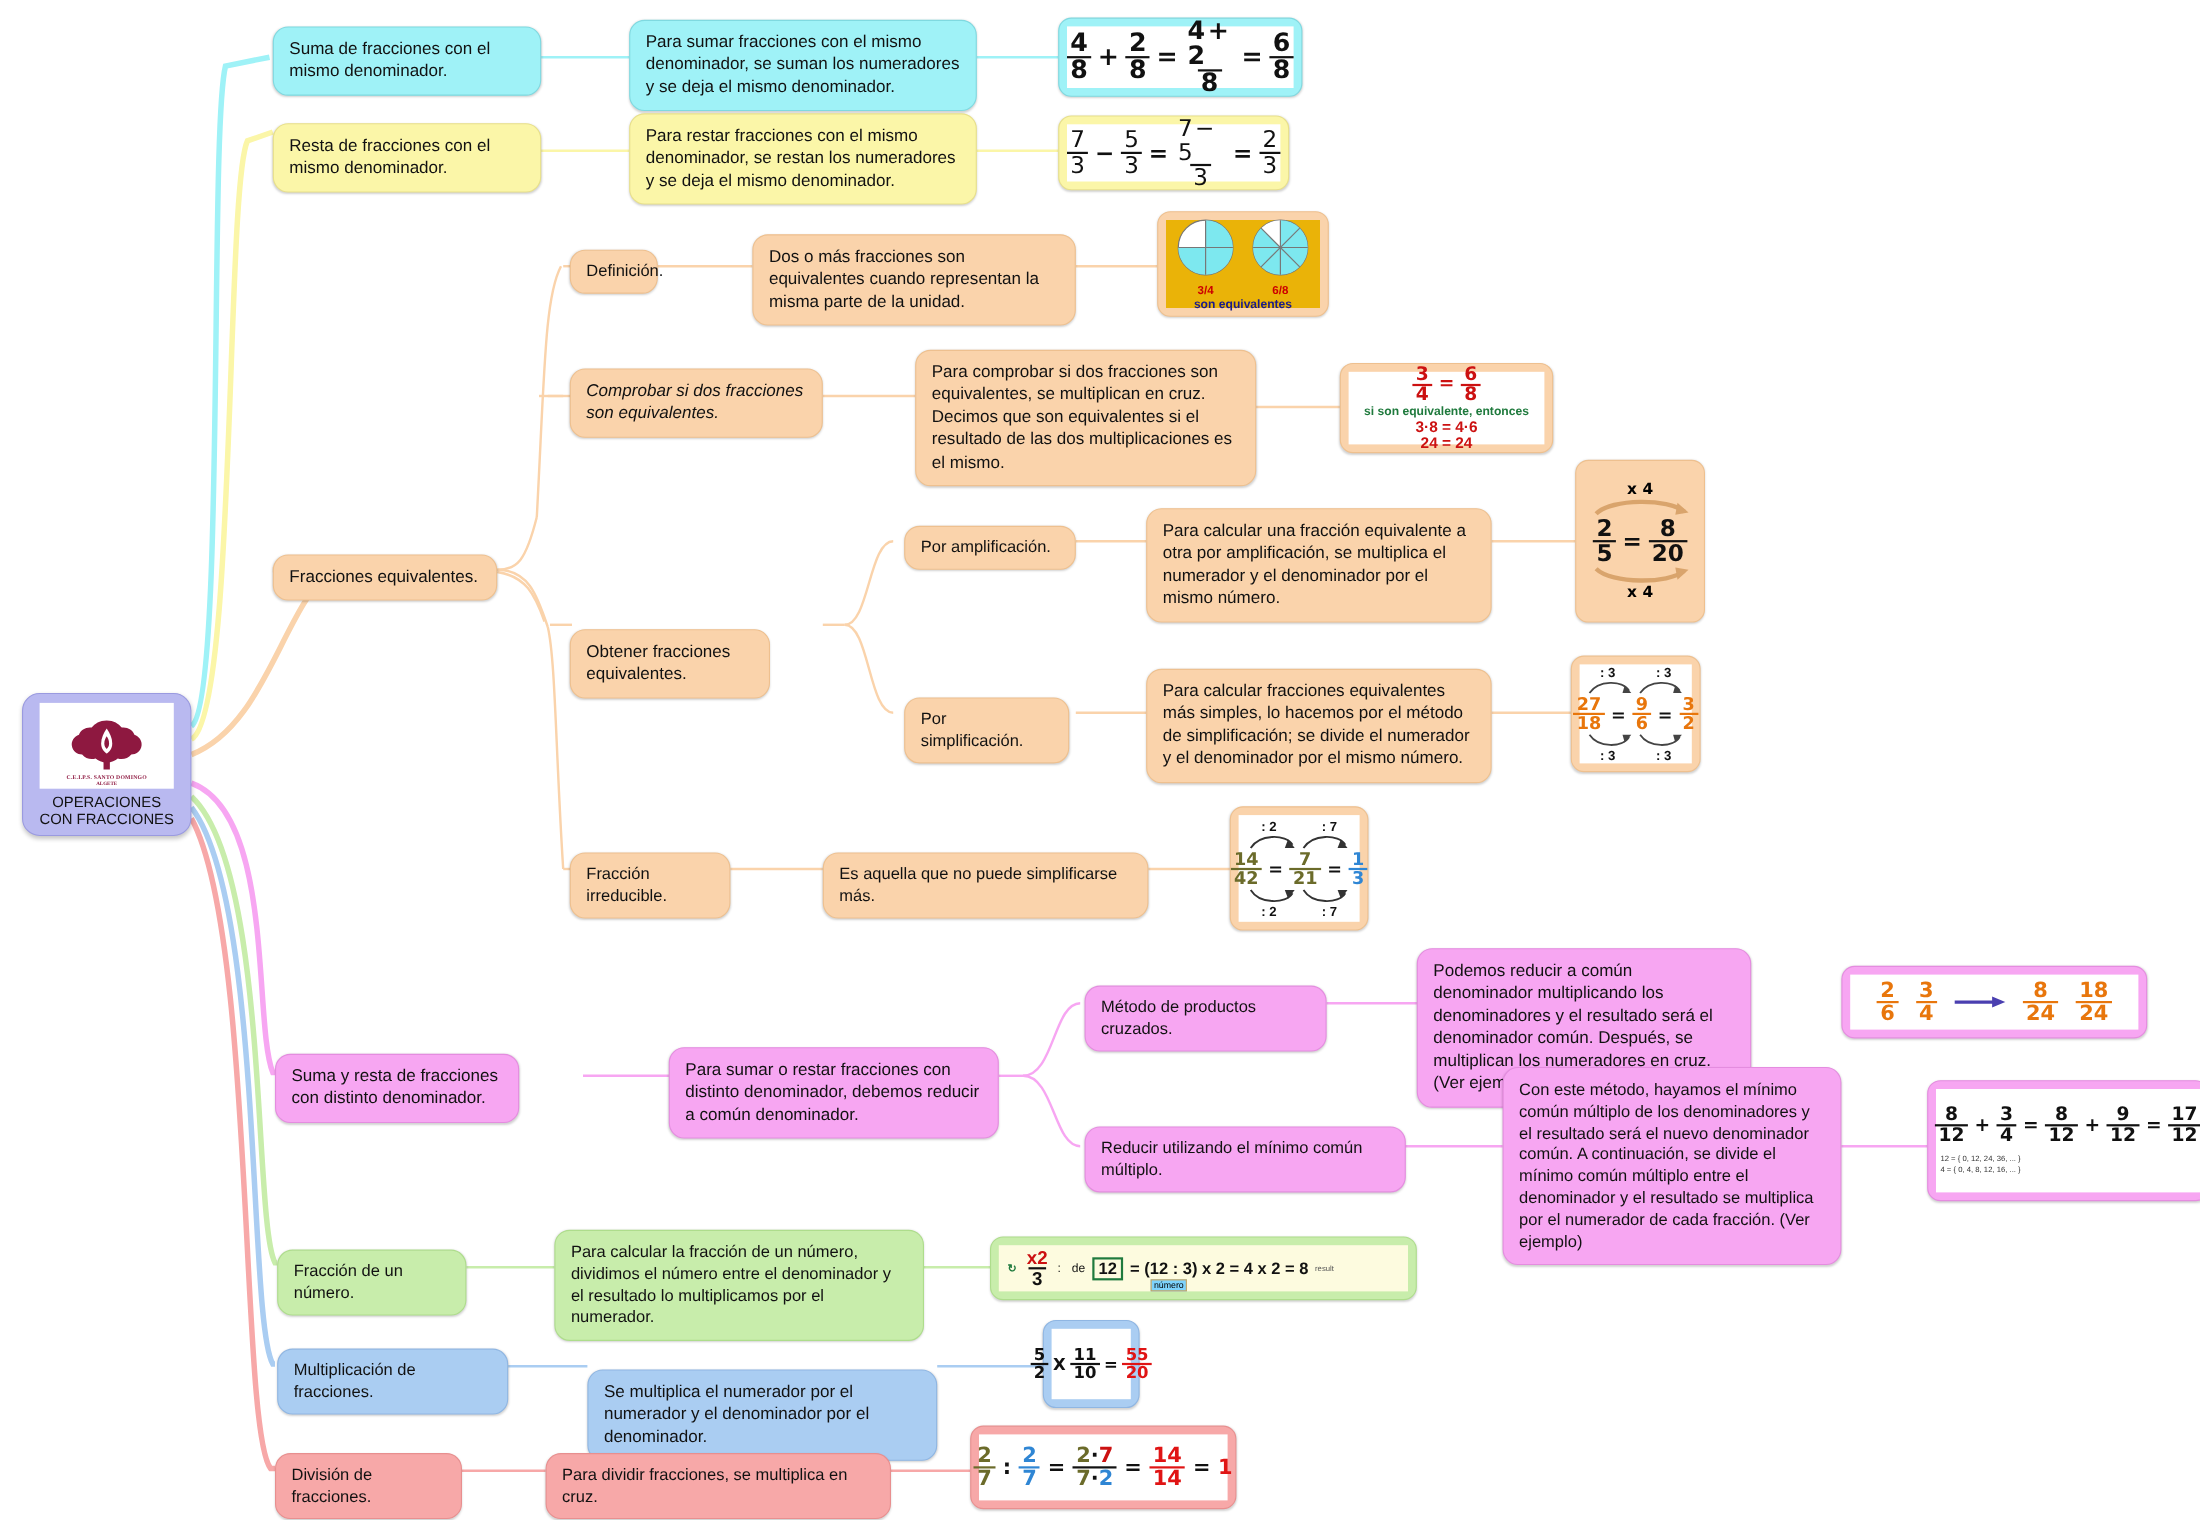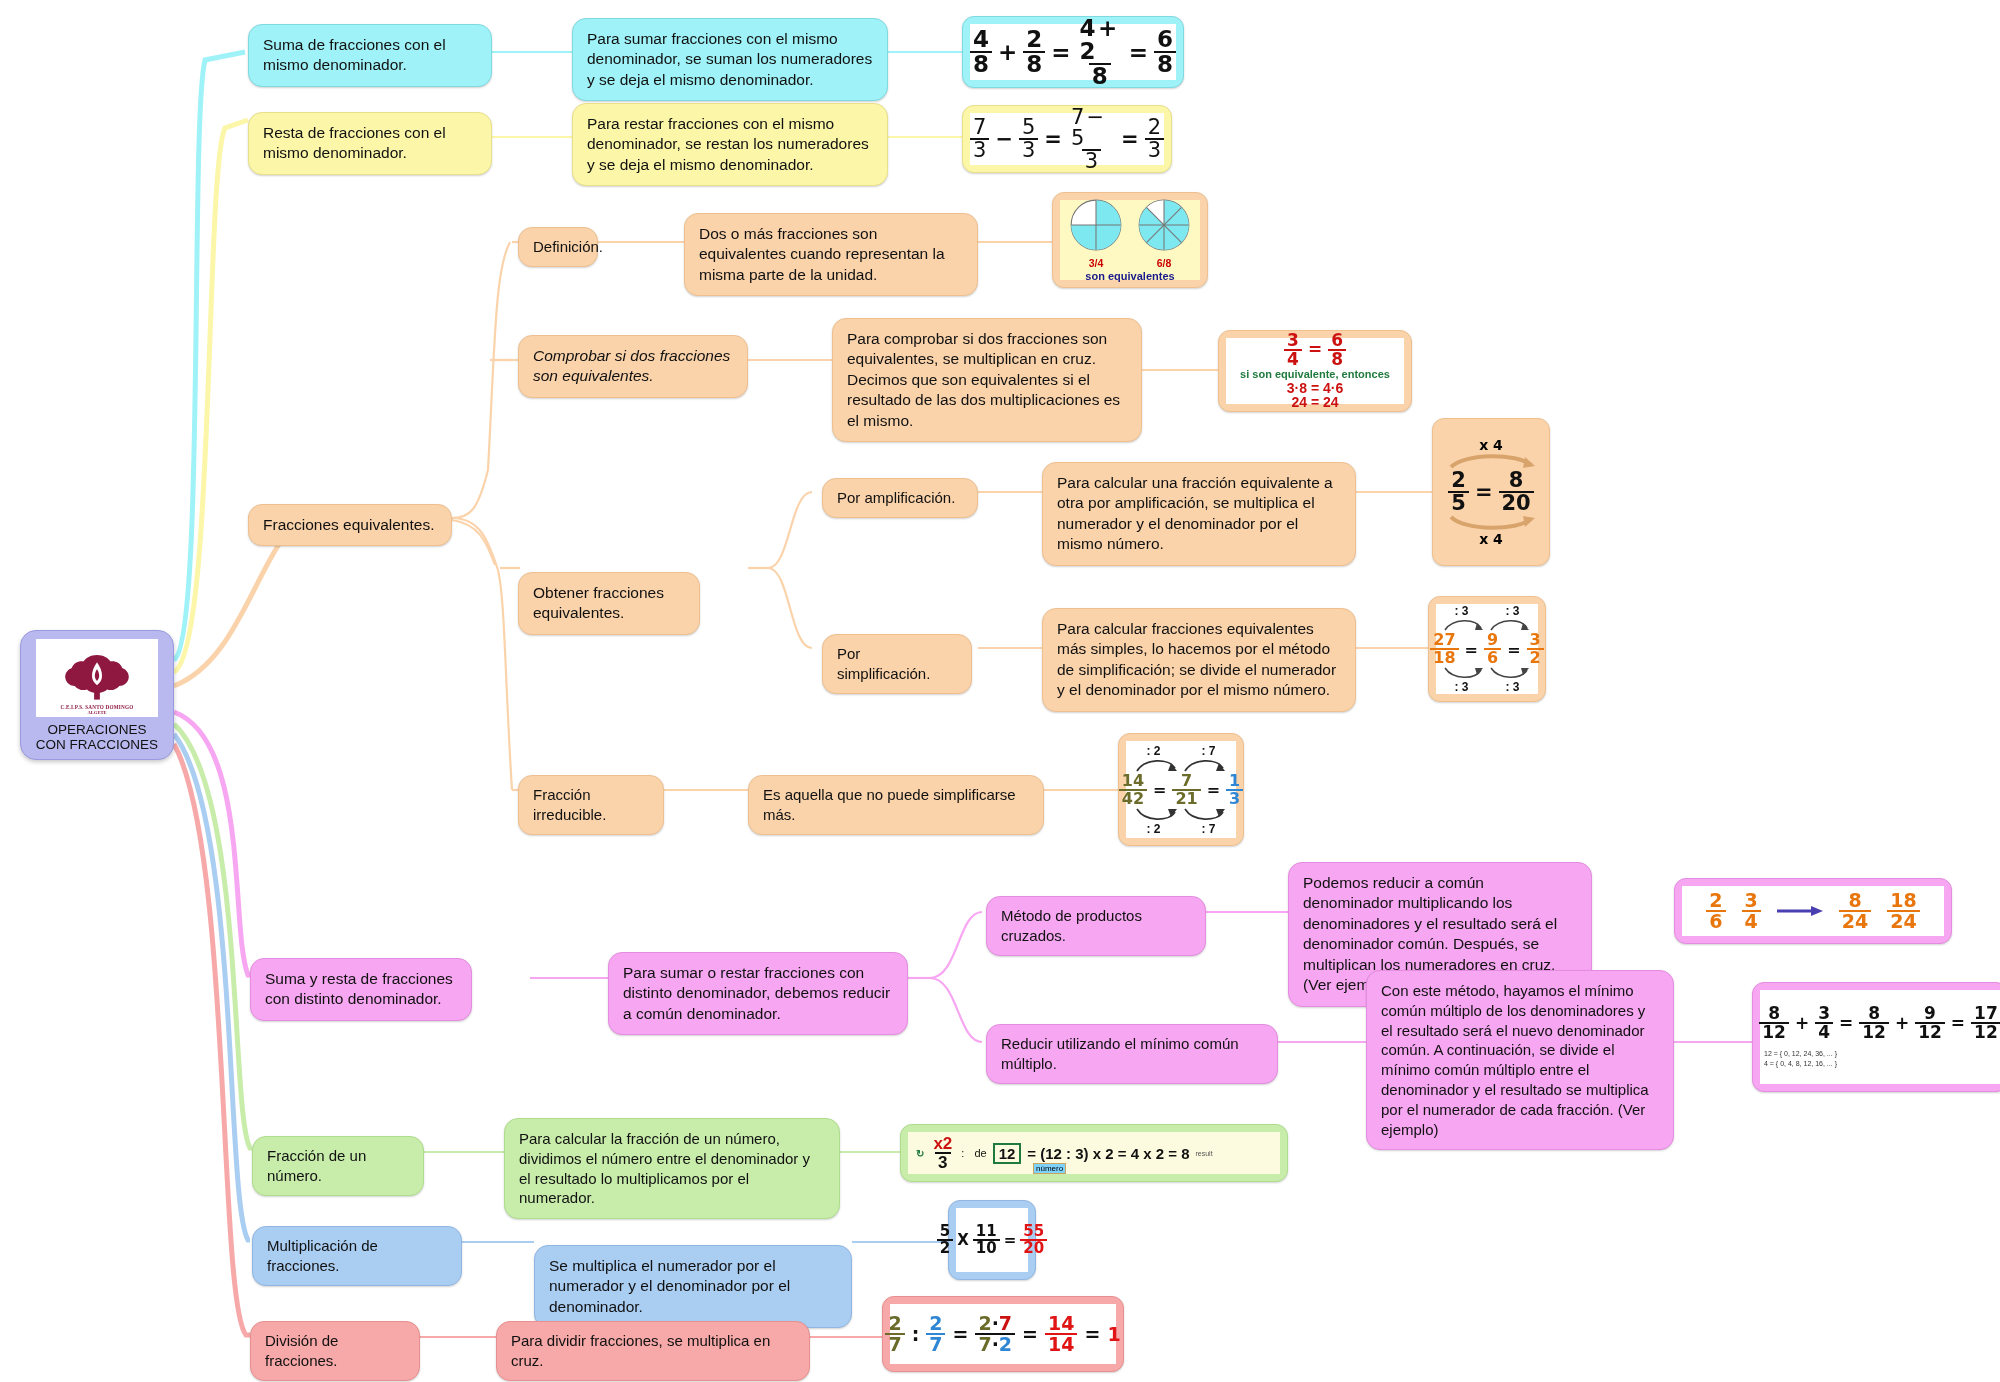--- a/index.html
+++ b/index.html
@@ -250,21 +250,21 @@
 
   <div class="node or small" style="left:518px; top:227px; width:80px;">
     <span>Definición.</span>
   </div>
 
   <div class="node or" style="left:684px; top:213px; width:294px;">
     <span>Dos o más fracciones son equivalentes cuando representan la misma parte de la unidad.</span>
   </div>
 
   <div class="imgcard or" style="left:1052px; top:192px; width:156px; height:96px;">
-    <div class="inner" style="background:#fef9c3;padding:4px;">
+    <div class="inner" style="background:#eab308;padding:4px;">
       <div class="pies">
         <div class="pieWrap">
           <svg width="54" height="54" viewBox="0 0 100 100">
             <circle cx="50" cy="50" r="46" fill="#ffffff" stroke="#777" stroke-width="2"></circle>
             <path d="M50 50 L50 4 A46 46 0 0 1 50 96 Z" fill="#7de8ef"></path>
             <path d="M50 50 L50 96 A46 46 0 0 1 4 50 Z" fill="#7de8ef"></path>
             <line x1="50" y1="4" x2="50" y2="96" stroke="#777" stroke-width="2"></line>
             <line x1="4" y1="50" x2="96" y2="50" stroke="#777" stroke-width="2"></line>
           </svg>
           <div class="pieCap">3/4</div>
@@ -558,21 +558,21 @@
       <span style="font-size:10px;font-weight:bold;color:#1f7a3d;">↻</span>
       <span class="frac" style="font-size:17px;font-weight:bold;color:#111;">
         <span class="n" style="color:#cc1111;">x2</span>
           <span class="d">3</span>
       </span>
       <span style="font-size:11px;color:#111;">:</span>
       <span style="font-size:11px;color:#111;margin-left:4px;">de</span>
       <span style="font-size:15px;font-weight:bold;border:2px solid #1f7a3d;padding:0 4px;color:#111;">12</span>
       <span style="font-size:15px;font-weight:bold;color:#111;">= (12 : 3) x 2 = 4 x 2 = 8</span>
       <span style="font-size:7px;color:#555;">result</span>
-      <span style="font-size:8px;background:#7dd3fc;border:1px solid #caa45c;padding:0 2px;position:absolute;left:132px;top:38px;">número</span>
+      <span style="font-size:8px;background:#7dd3fc;border:1px solid #caa45c;padding:0 2px;position:absolute;left:145px;top:38px;">número</span>
     </div>
   </div>
 
   <div class="node bl small" style="left:252px; top:1226px; width:210px;">
     <span>Multiplicación de fracciones.</span>
   </div>
 
   <div class="node bl" style="left:534px; top:1214px; width:318px;margin-top:31px;">
     <span>Se multiplica el numerador por el numerador y el denominador por el denominador.</span>
   </div>

